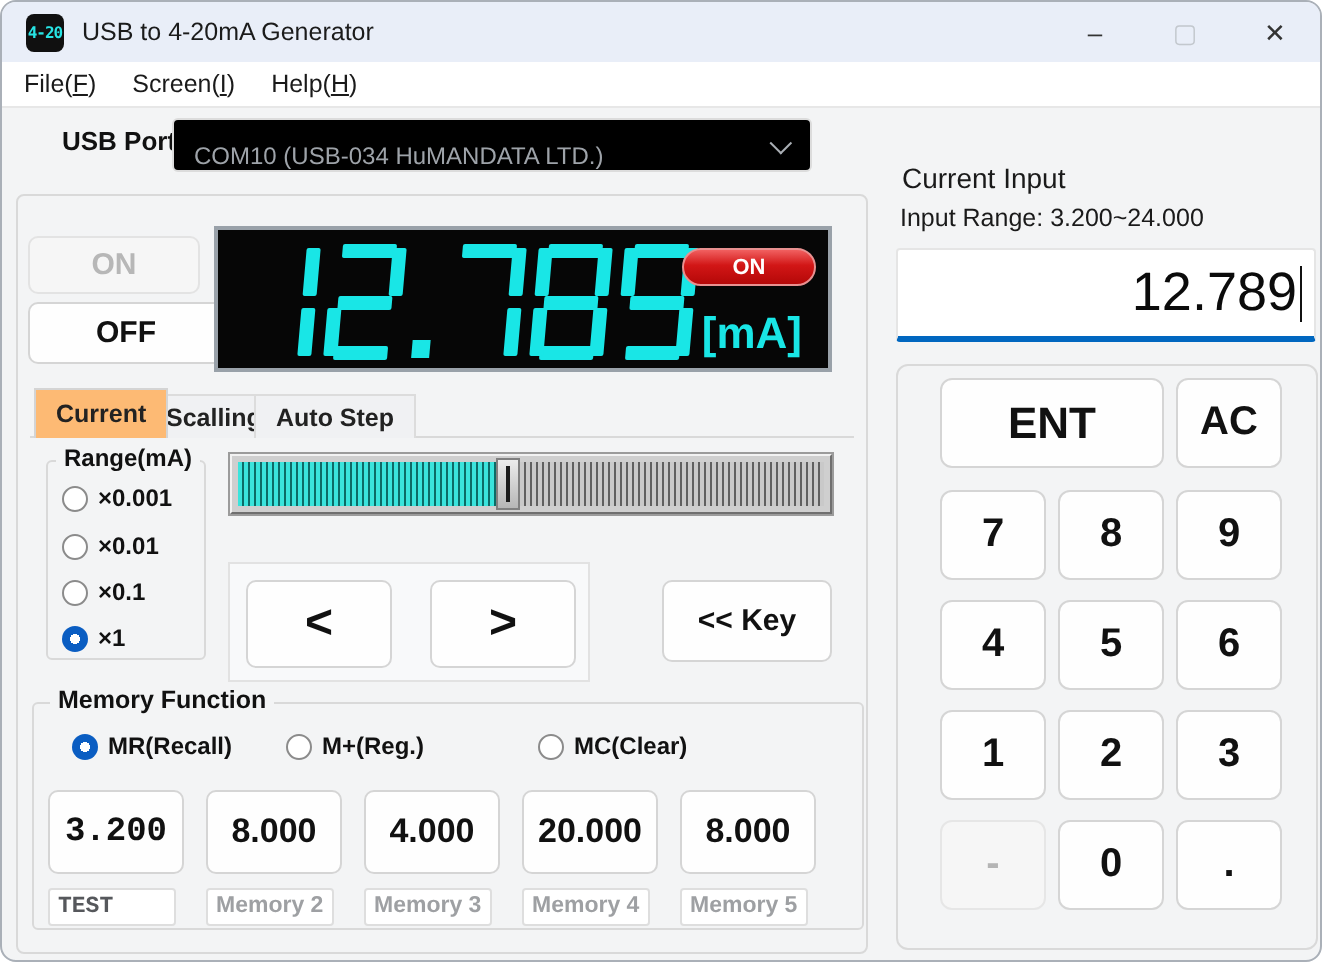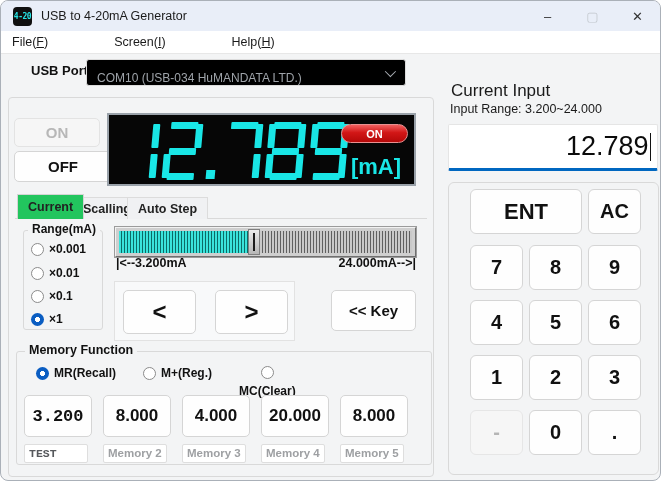--- a/index.html
+++ b/index.html
@@ -12,21 +12,21 @@
   .app-icon{width:19px;height:19px;margin-left:12px;background:#101010;border-radius:4px;
             color:#27e4e4;font-size:8px;font-weight:bold;display:flex;align-items:center;
             justify-content:center;letter-spacing:-.5px;font-family:"DejaVu Sans Mono",monospace;}
   .title-text{margin-left:9px;font-size:12.5px;color:#1b1b1b;}
   .win-controls{position:absolute;right:0;top:0;height:30px;display:flex;}
   .win-btn{width:45px;height:30px;display:flex;align-items:center;justify-content:center;
            font-size:13px;color:#333;}
   .win-btn.disabled{color:#c3c8ce;}
   
   .menubar{position:absolute;left:0;top:30px;width:100%;height:23px;background:#ffffff;
-           border-bottom:1px solid #e7e7e7;display:flex;align-items:center;padding-left:2px;gap:48px;}
+           border-bottom:1px solid #e7e7e7;display:flex;align-items:center;padding-left:2px;}
   .menu-item{padding:0 9px;font-size:12.5px;color:#1a1a1a;line-height:22px;}
   .menu-item u{text-decoration:underline;}
   
   .groupbox{position:absolute;border:1px solid #d9d9d9;border-radius:4px;}
   .legend{position:absolute;top:-9px;left:8px;background:#f3f4f5;padding:0 4px;
           font-weight:bold;font-size:13px;color:#111;white-space:nowrap;}
   .btn{background:#fefefe;border:1px solid #d5d5d5;border-radius:5px;color:#111;
        display:flex;align-items:center;justify-content:center;font-weight:bold;}
   
   .usb-label{position:absolute;left:30px;top:62px;font-size:13px;font-weight:bold;color:#111;}
@@ -58,21 +58,21 @@
             background:linear-gradient(#f16060 0%,#d21616 45%,#b40808 100%);
             border:1px solid #e89090;color:#ffffff;font-size:11px;font-weight:bold;
             display:flex;align-items:center;justify-content:center;}
   .ma-label{position:absolute;right:13px;bottom:4px;color:#19e6e6;font-size:22px;font-weight:bold;}
   
   .tabstrip{position:absolute;left:6px;top:96px;right:6px;height:25px;}
   .tabline{position:absolute;left:6px;right:6px;top:120px;border-top:1px solid #d9d9d9;}
   .tab{position:absolute;top:3px;height:22px;background:#f0f1f3;border:1px solid #dcdcdc;
        border-bottom:none;font-size:12.5px;font-weight:bold;color:#222;display:flex;
        align-items:center;justify-content:center;padding:0 10px;}
-  .tab.active{top:0;height:25px;background:#22c55e;z-index:2;border-color:#d4d4d4;}
+  .tab.active{top:0;height:25px;background:#fdba74;z-index:2;border-color:#d4d4d4;}
   .tab1{left:2px;} .tab2{left:57px;} .tab3{left:112px;} .tab4{left:176px;}
   
   .group-range{left:14px;top:132px;width:80px;height:100px;border-radius:3px;}
   .group-range .legend{font-size:12px;left:4px;}
   .radio-item{position:absolute;display:flex;align-items:center;gap:5px;}
   .radio{width:13px;height:13px;border-radius:50%;border:1px solid #8b8b8b;background:#fff;flex:0 0 auto;}
   .radio.checked{border:none;background:radial-gradient(circle,#ffffff 0 2.5px,#0a5dc2 2.5px);}
   .radio-label{font-size:12px;font-weight:bold;color:#111;white-space:nowrap;}
   .rr1{left:7px;top:11px;} .rr2{left:7px;top:35px;} .rr3{left:7px;top:58px;} .rr4{left:7px;top:81px;}
   
@@ -91,29 +91,29 @@
                  justify-content:space-between;font-size:12.5px;font-weight:bold;color:#111;}
   
   .lr-panel{position:absolute;left:105px;top:183px;width:181px;height:60px;background:#f8f9fa;
             border:1px solid #e2e2e2;}
   .btn-left{position:absolute;left:8px;top:8px;width:73px;height:44px;font-size:24px;}
   .btn-right{position:absolute;left:100px;top:8px;width:73px;height:44px;font-size:24px;}
   .btn-key{position:absolute;left:322px;top:192px;width:85px;height:41px;font-size:15px;}
   
   .group-memory{left:7px;top:253px;width:416px;height:114px;border-radius:3px;}
   .group-memory .legend{font-size:12.5px;}
-  .mm1{left:19px;top:14px;} .mm2{left:126px;top:14px;} .mm3{left:222px;top:14px;flex-direction:column;}
+  .mm1{left:19px;top:14px;} .mm2{left:126px;top:14px;} .mm3{left:252px;top:14px;}
   .mem-btn{position:absolute;top:43px;width:68px;height:42px;font-size:17px;}
   .mem-name{position:absolute;top:92px;width:64px;height:19px;background:#fff;
             border:1px solid #dedede;border-radius:2px;font-size:11.5px;font-weight:bold;
             color:#9ea0a3;padding:0 4px;line-height:17px;}
   .mem-name.named{color:#56585c;}
   .mc1{left:7px;font-family:Liberation Mono, monospace;} .mc2{left:86px;} .mc3{left:165px;} .mc4{left:244px;} .mc5{left:323px;}
   
-  .ci-label{position:absolute;left:450px;top:80px;font-size:17px;color:#1a1a1a;}
+  .ci-label{position:absolute;left:450px;top:80px;font-size:14px;color:#1a1a1a;}
   .ir-label{position:absolute;left:449px;top:101px;font-size:12.5px;color:#1a1a1a;}
   .input-box{position:absolute;left:447px;top:123px;width:210px;height:47px;background:#ffffff;
              border:1px solid #e5e5e5;border-bottom:3px solid #0067c0;border-radius:2px;
              display:flex;align-items:center;justify-content:flex-end;padding-right:6px;
              font-size:27px;color:#0b0b0b;}
   .caret{display:inline-block;width:1.5px;height:28px;background:#111;margin-left:1px;}
   .keypad{position:absolute;left:447px;top:181px;width:211px;height:293px;
           border:1px solid #d9d9d9;border-radius:6px;}
   .kp{position:absolute;width:53px;height:45px;font-size:20px;border-radius:6px;}
   .kp.wide{width:112px;font-size:22px;}
@@ -220,24 +220,20 @@
         <span class="radio-label">×1</span>
       </div>
     </div>
 
     <div class="slider-frame">
       <div class="slider-track">
         <div class="slider-fill" style="width: 46%;"></div>
         <div class="slider-handle" style="left: 46%;"></div>
       </div>
     </div>
-    <div class="slider-labels">
-      <span>|&lt;--3.200mA</span>
-      <span>24.000mA--&gt;|</span>
-    </div>
 
     <div class="lr-panel">
       <div class="btn btn-left">&lt;</div>
       <div class="btn btn-right">&gt;</div>
     </div>
     <div class="btn btn-key">&lt;&lt; Key</div>
 
     <div class="groupbox group-memory">
       <span class="legend">Memory Function</span>
 

